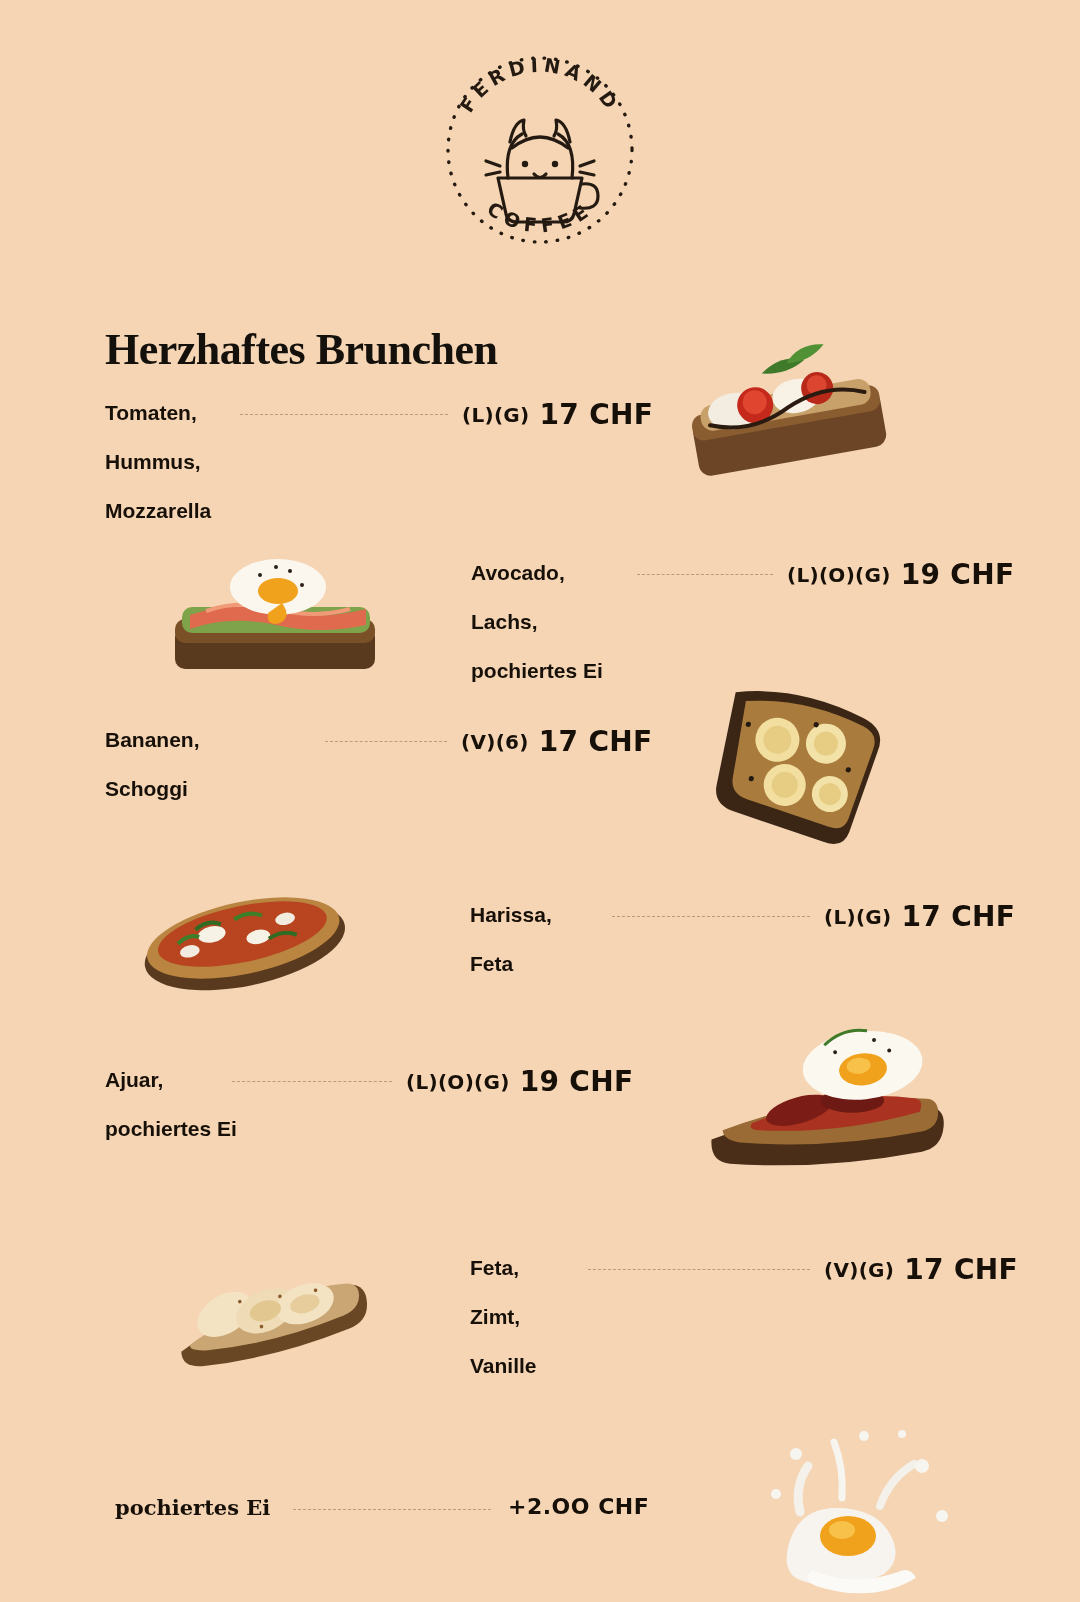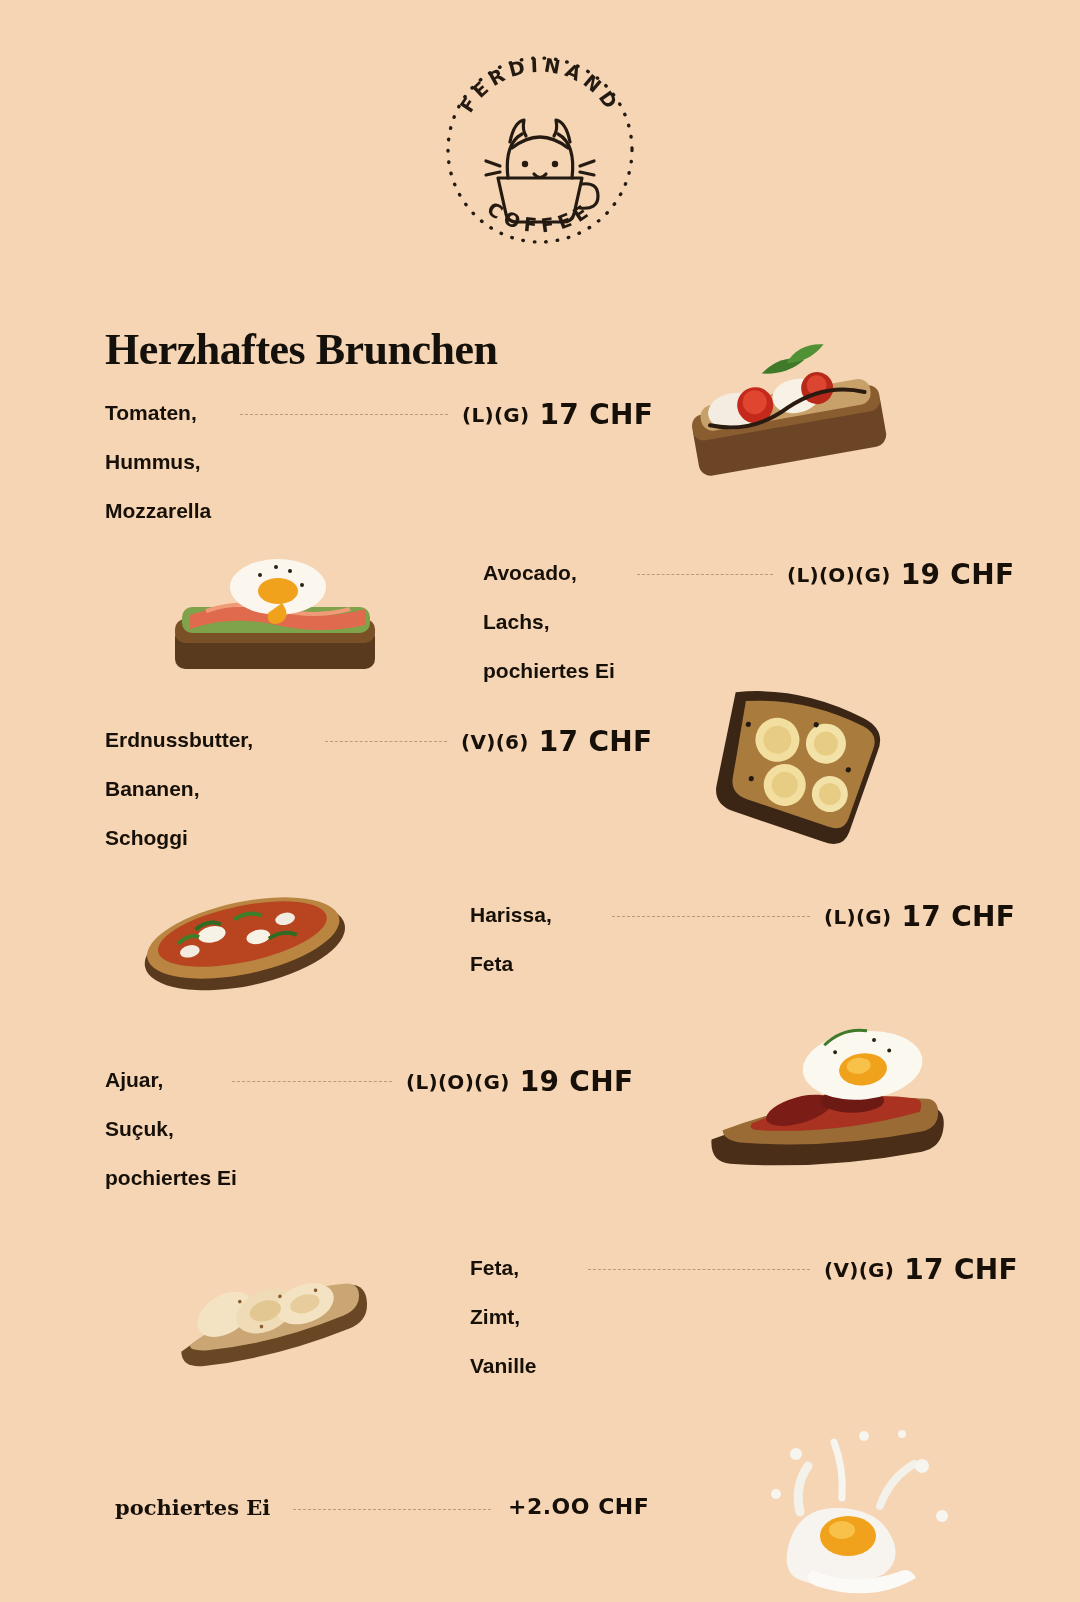--- a/index.html
+++ b/index.html
@@ -174,21 +174,21 @@
       <circle cx="108" cy="57" r="12" fill="#e0452f"></circle>
       <circle cx="172" cy="54" r="16" fill="#b8291a"></circle>
       <circle cx="172" cy="51" r="10" fill="#dc4630"></circle>
       <path d="M120,30 q22,-16 44,-6 q-20,12 -44,6z" fill="#3f7a2b"></path>
       <path d="M146,24 q16,-18 40,-12 q-18,16 -40,12z" fill="#4f9134"></path>
       <path d="M60,72 q40,16 80,-4 q40,-18 78,-2" stroke="#2b1a10" stroke-width="4" fill="none" stroke-linecap="round"></path>
     </g>
   </svg>
 </div>
 
-<div class="row" style="left:471px; top:548px;margin-left:12px;">
+<div class="row" style="left:471px; top:548px;">
   <div class="names">Avocado,</div>
   <div class="names">Lachs,</div>
   <div class="names">pochiertes Ei</div>
 </div>
 <div class="priceline" style="left:637px; top:558px;">
   <span class="dots" style="width:136px;"></span>
   <span class="tags">(L)(O)(G)</span>
   <span class="price">19 CHF</span>
 </div>
 <div class="food" style="left:150px; top:545px;">
@@ -202,21 +202,20 @@
     <ellipse cx="128" cy="46" rx="20" ry="13" fill="#f0a21d"></ellipse>
     <path d="M132,58 q10,14 -2,20 q-14,4 -12,-10z" fill="#f0a21d"></path>
     <circle cx="110" cy="30" r="2" fill="#2a2018"></circle>
     <circle cx="140" cy="26" r="2" fill="#2a2018"></circle>
     <circle cx="126" cy="22" r="2" fill="#2a2018"></circle>
     <circle cx="152" cy="40" r="2" fill="#2a2018"></circle>
   </svg>
 </div>
 
 <div class="row" style="left:105px; top:715px;">
-  <div class="names">Erdnussbutter,</div>
   <div class="names">Bananen,</div>
   <div class="names">Schoggi</div>
 </div>
 <div class="priceline" style="left:325px; top:725px;">
   <span class="dots" style="width:122px;"></span>
   <span class="tags">(V)(6)</span>
   <span class="price">17 CHF</span>
 </div>
 <div class="food" style="left:680px; top:650px;">
   <svg width="240" height="230" viewBox="0 0 240 230">
@@ -261,21 +260,20 @@
       <path d="M80,58 q14,-8 26,0" stroke="#2f6b22" stroke-width="4" fill="none"></path>
       <path d="M120,56 q16,-6 28,2" stroke="#3c7f28" stroke-width="4" fill="none"></path>
       <path d="M150,82 q16,-6 28,2" stroke="#2f6b22" stroke-width="4" fill="none"></path>
       <path d="M60,68 q14,-8 22,-2" stroke="#3c7f28" stroke-width="4" fill="none"></path>
     </g>
   </svg>
 </div>
 
 <div class="row" style="left:105px; top:1055px;">
   <div class="names">Ajuar,</div>
-  <div class="names">Suçuk,</div>
   <div class="names">pochiertes Ei</div>
 </div>
 <div class="priceline" style="left:232px; top:1065px;">
   <span class="dots" style="width:160px;"></span>
   <span class="tags">(L)(O)(G)</span>
   <span class="price">19 CHF</span>
 </div>
 <div class="food" style="left:680px; top:1000px;">
   <svg width="280" height="200" viewBox="0 0 280 200">
     <g transform="rotate(-6 140 100)">

